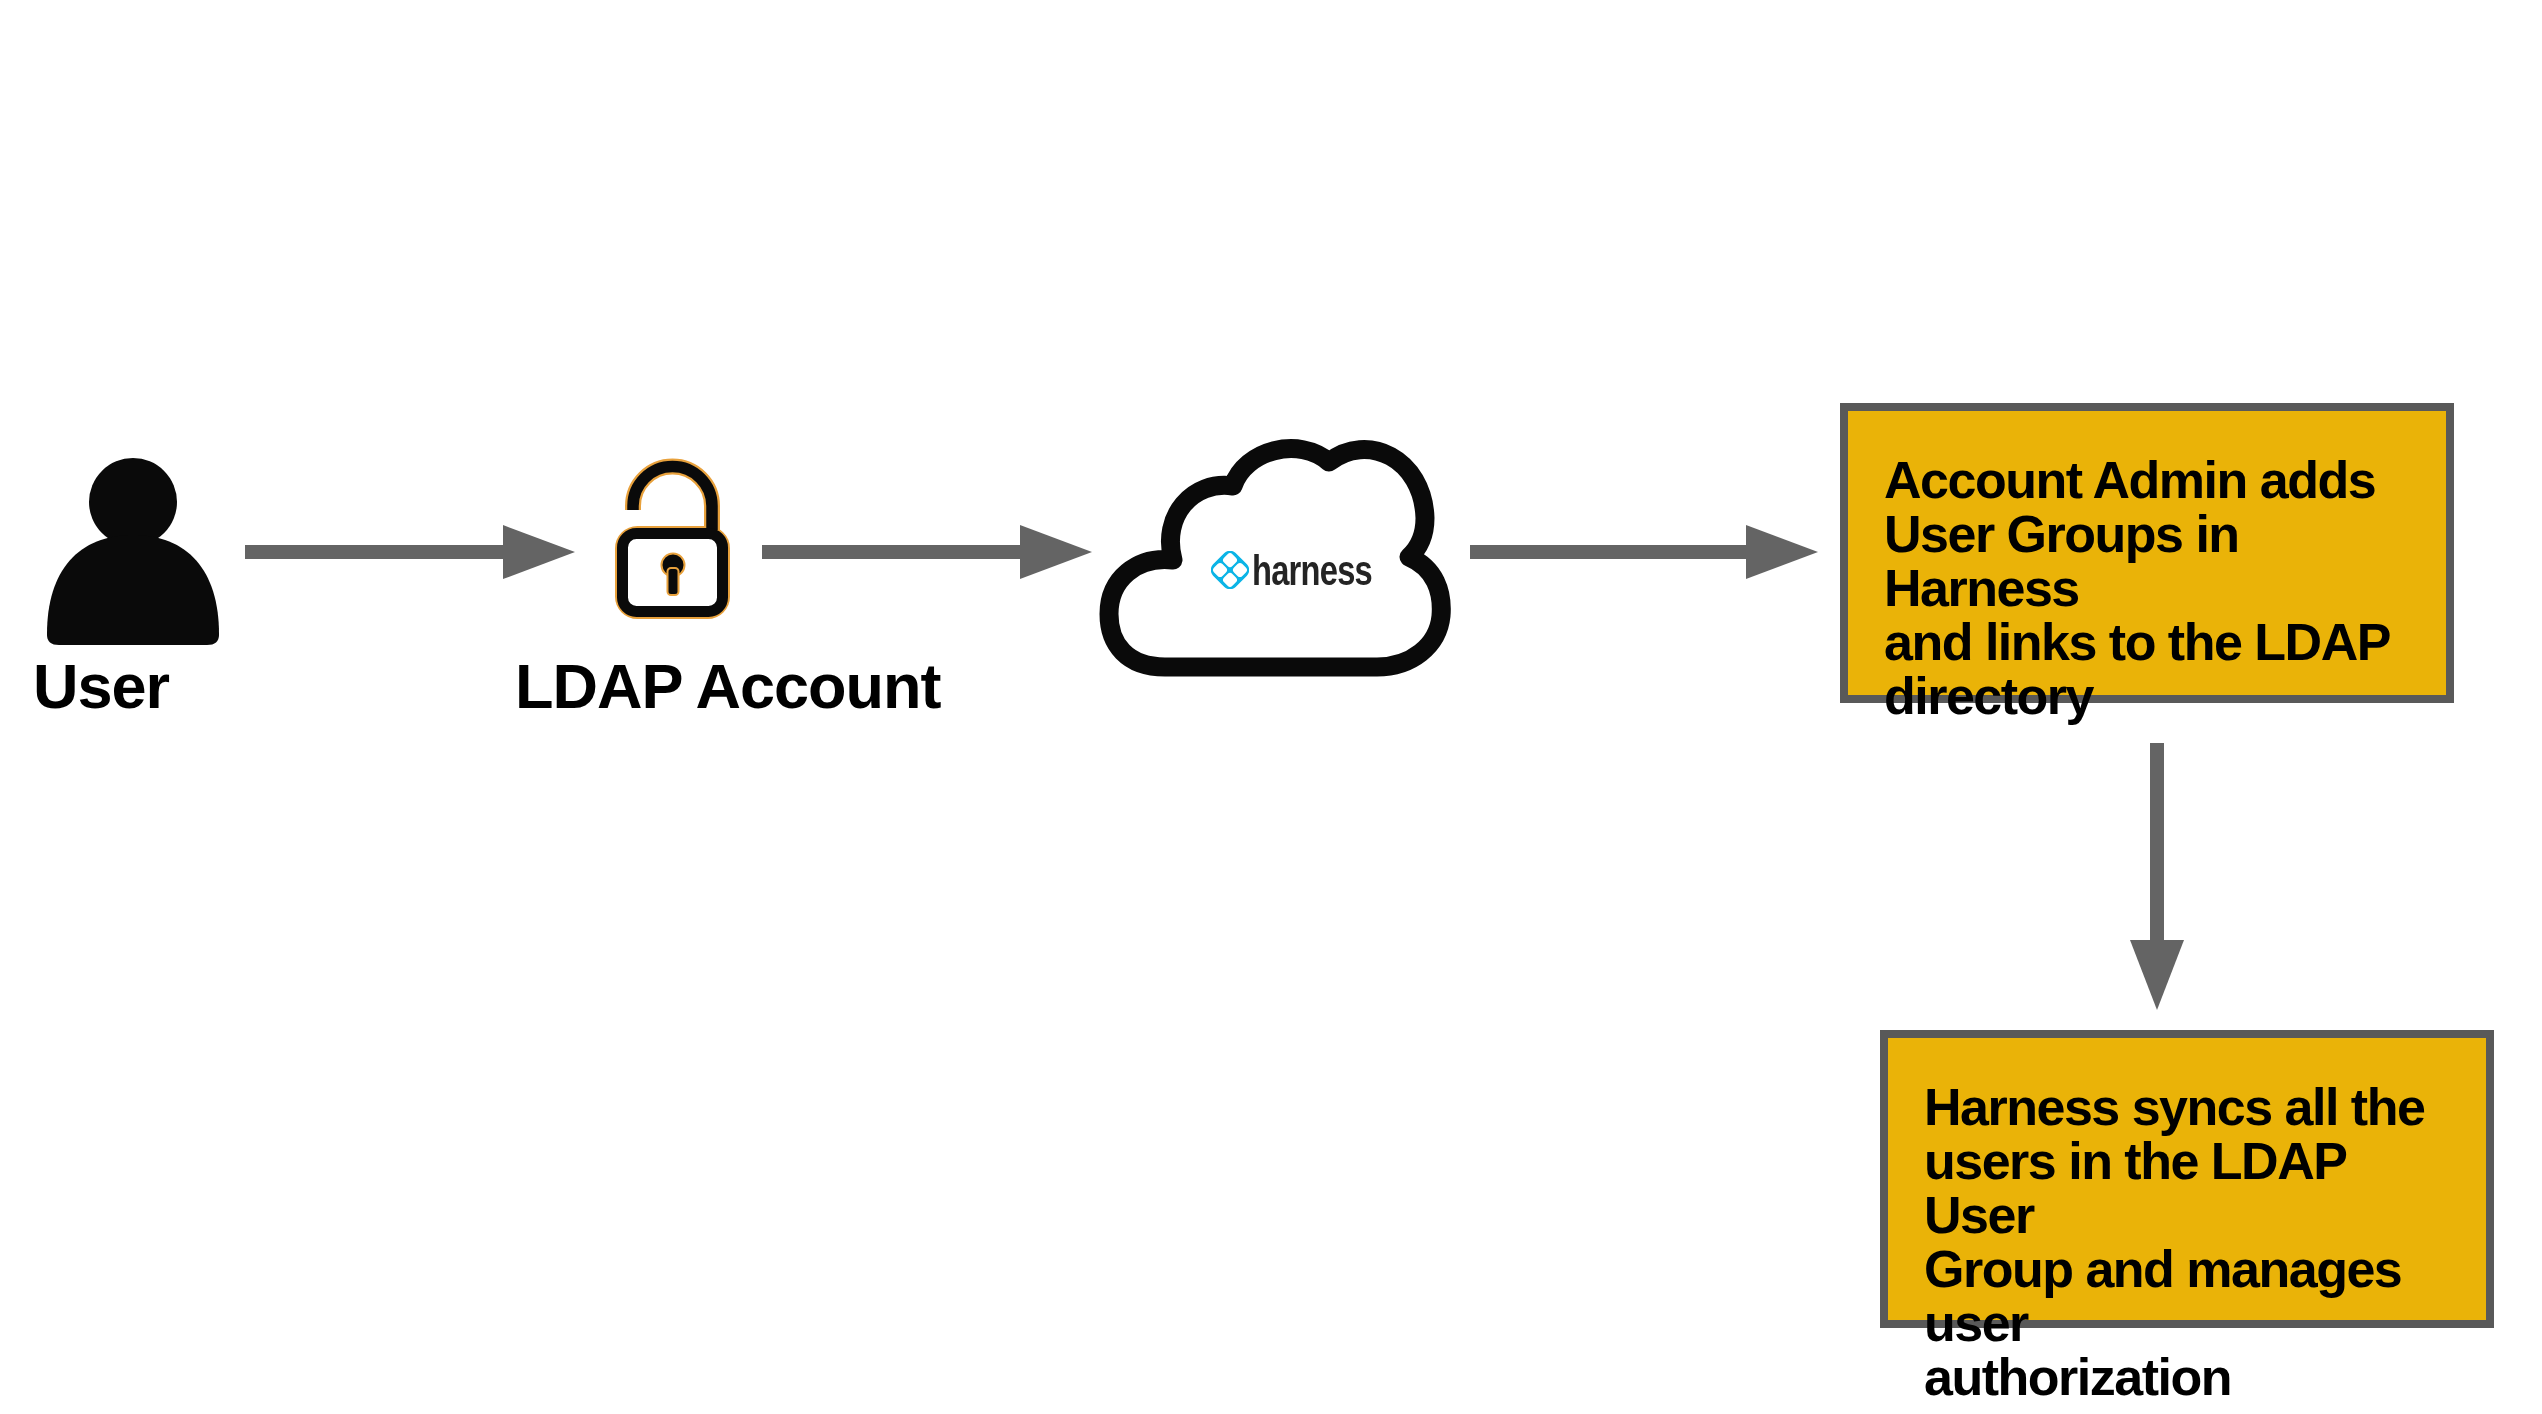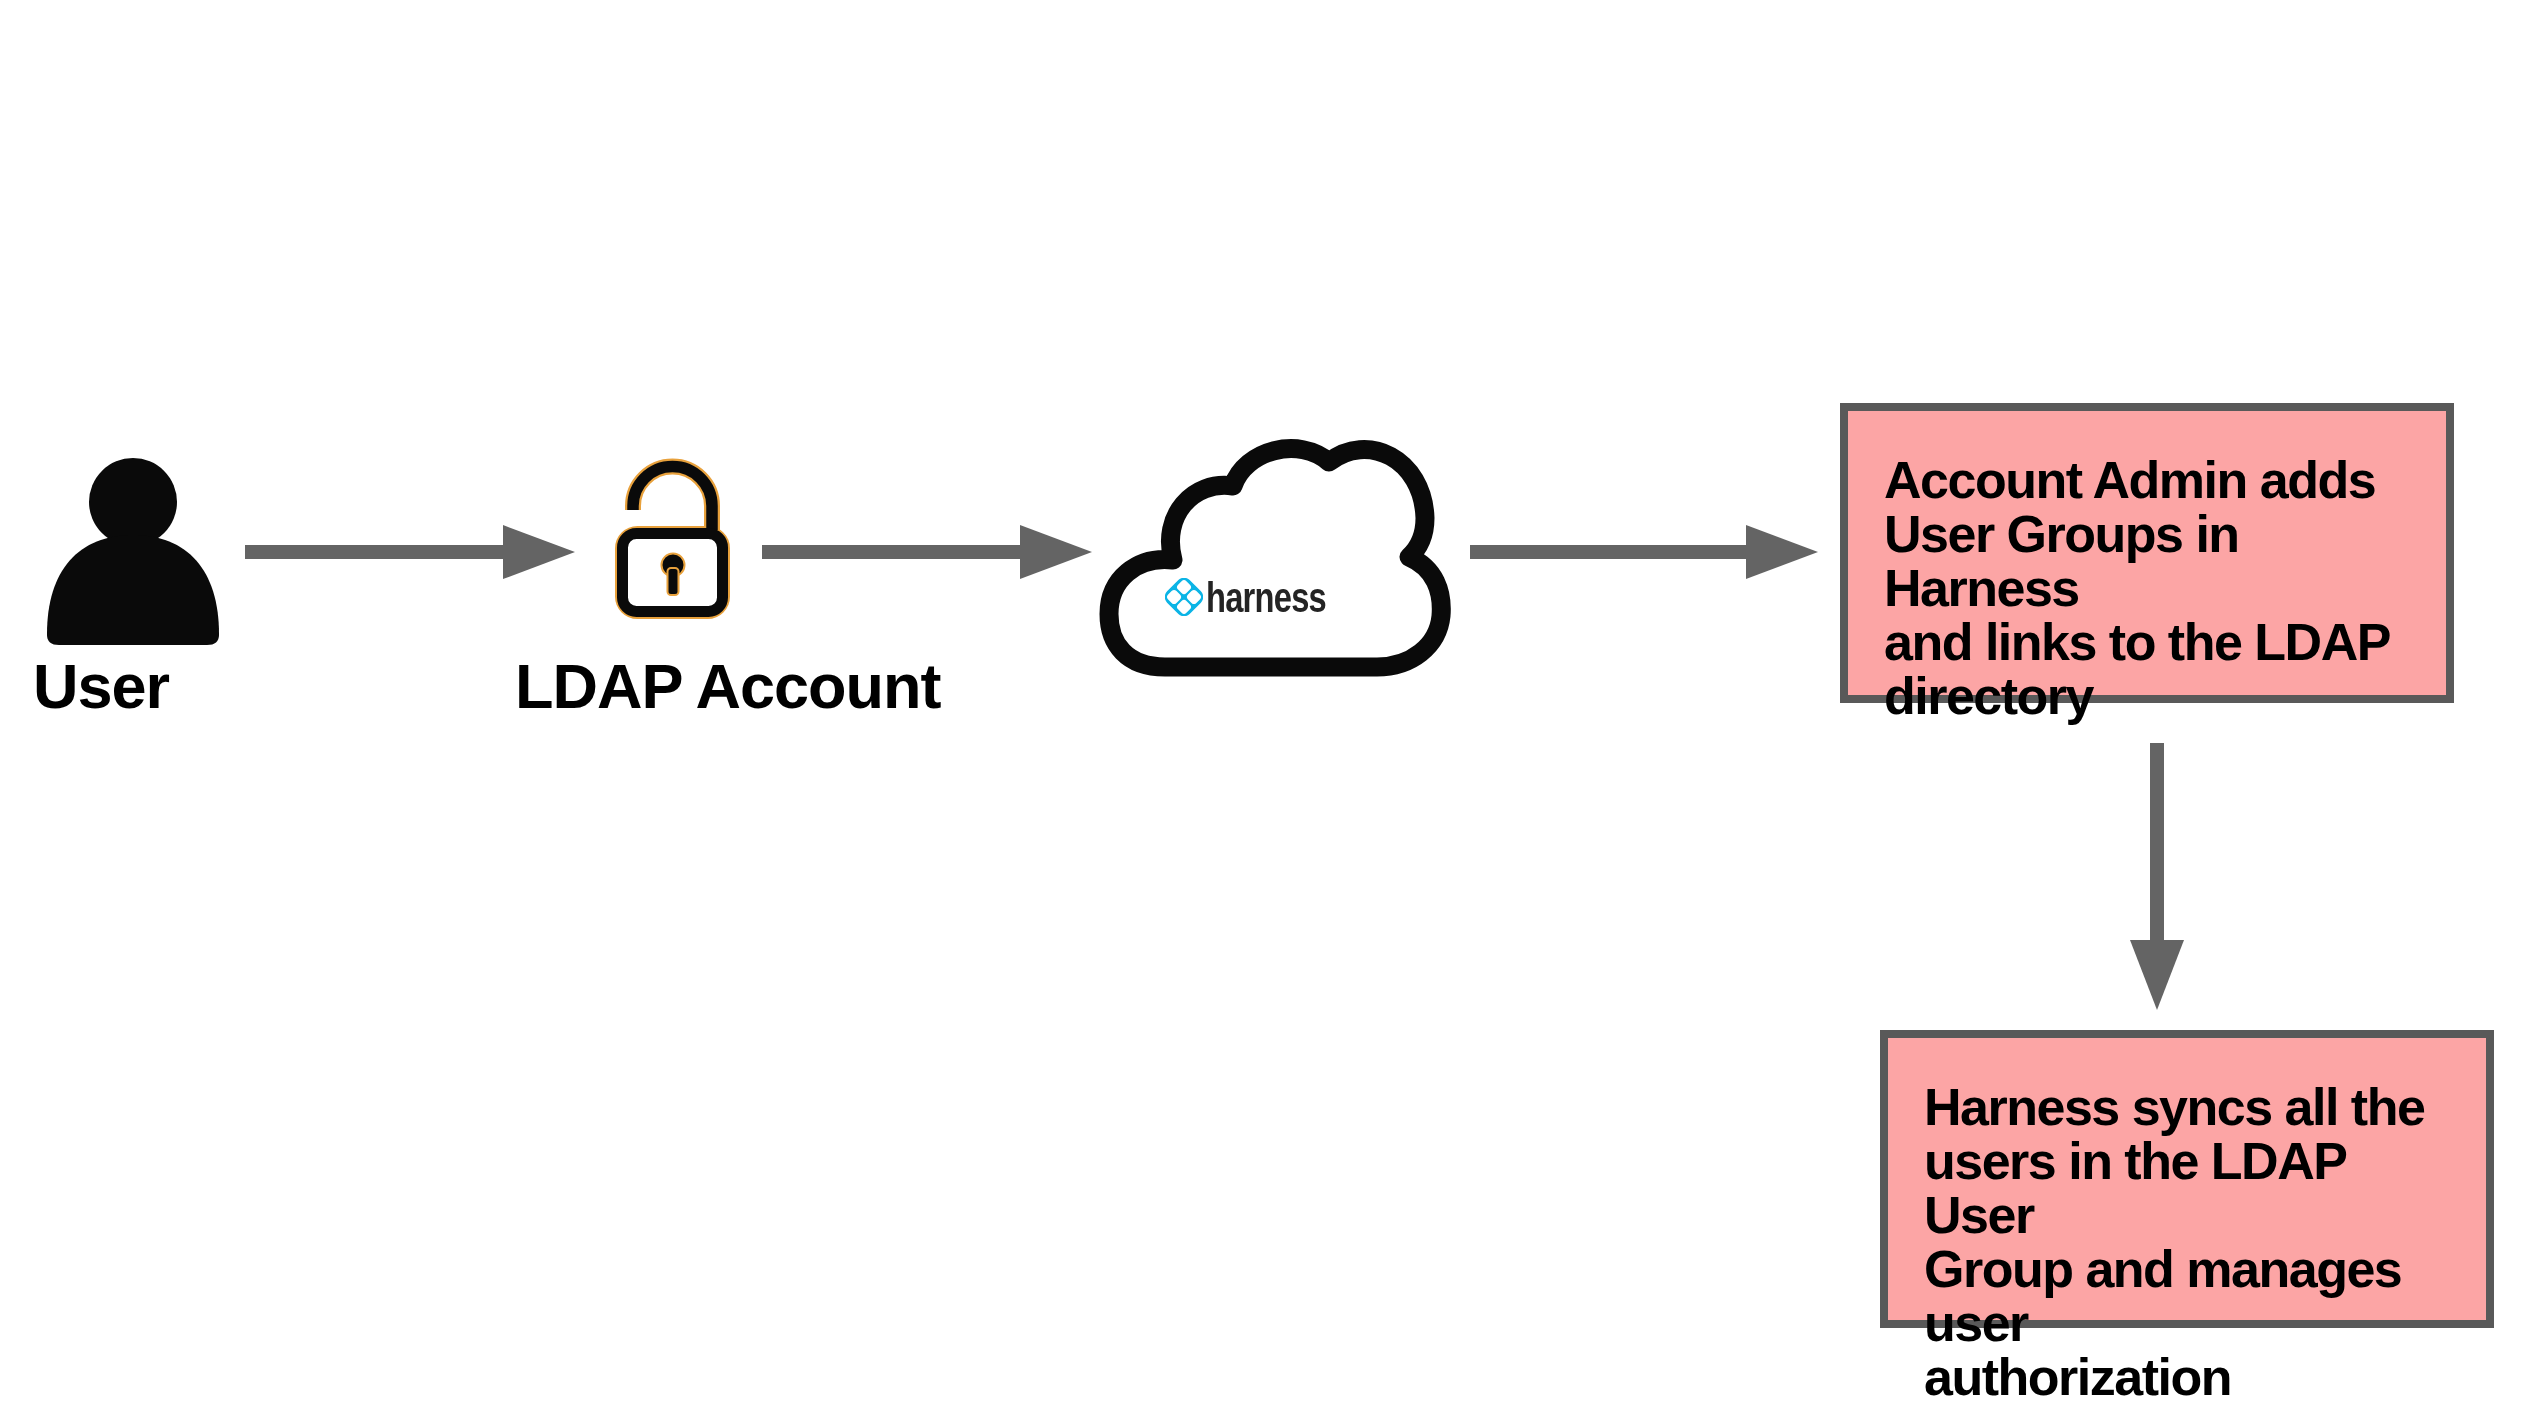--- a/index.html
+++ b/index.html
@@ -25,21 +25,21 @@
     font-size:63px;
     line-height:50px;
     letter-spacing:-1px;
     text-align:left;
     white-space:nowrap;
   }
   .flow-box{
     box-sizing:border-box;
     width:614px;
     border:8px solid var(--box-border,#595959);
-    background:#fca5a5;
+    background:#eab308;
   }
   .flow-box .box-text{
     margin:42px 20px 0 36px;
     font-size:52px;
     line-height:54px;
   }
   .arrow-shaft,.arrow-head{fill:var(--arrow-gray,#646464);}
   .person{fill:var(--icon-black,#0a0a0a);}
   .cloud-body{fill:#ffffff;stroke:var(--icon-black,#0a0a0a);stroke-width:19;stroke-linejoin:round;}
   .lock-glow{fill:none;stroke:var(--lock-glow,#e8a13c);}
@@ -101,21 +101,21 @@
              C 34,243 16,220 16,190
              C 16,155 44,132 80,136
              C 68,92 100,56 140,62
              C 152,26 206,12 236,38
              C 274,8 330,34 332,94
              C 332,110 326,124 316,133
              C 342,144 350,168 348,192
              C 345,222 318,243 284,243 Z"></path>
   </svg>
 
-  <div class="abs" style="left:1165px;top:551px;margin-top:27px;">
+  <div class="abs" style="left:1211px;top:551px;">
     <svg width="38" height="38" viewBox="0 0 100 100" style="vertical-align:top;">
       <g transform="rotate(45 50 50)">
         <rect class="harness-diamond" x="8" y="8" width="84" height="84" rx="21"></rect>
         <rect class="harness-dot" x="16" y="16" width="31" height="31" rx="9"></rect>
         <rect class="harness-dot" x="53" y="16" width="31" height="31" rx="9"></rect>
         <rect class="harness-dot" x="16" y="53" width="31" height="31" rx="9"></rect>
         <rect class="harness-dot" x="53" y="53" width="31" height="31" rx="9"></rect>
       </g>
     </svg><span class="wordmark" style="margin-left:3px;">harness</span>
   </div>

